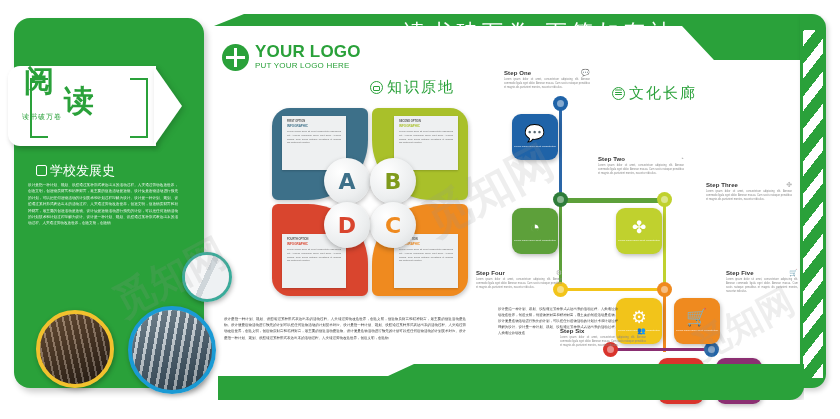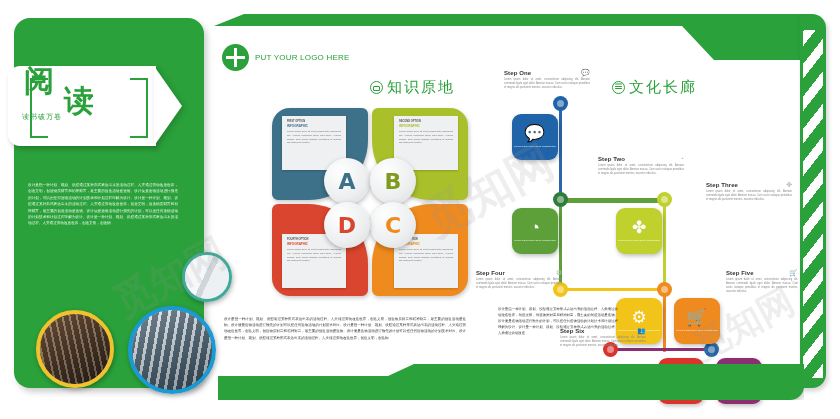--- a/index.html
+++ b/index.html
@@ -152,50 +152,55 @@
   <div class="arrow-badge">
     <div class="brand-frame"></div>
     <div class="cn-read">
       <div class="c1">阅</div>
       <div class="c2">读</div>
       <div class="sub">读书破万卷</div>
     </div>
   </div>
   <div class="arrow-tip"></div>
 
+  <div class="sec-head">
+    <span class="bi"></span><span>学校发展史</span>
+  </div>
   <div class="lp-body">设计是指一种计划、规划、设想通过某种形式表达出来的活动过程。人类通过劳动改造世界，创造文明，创造物质财富和精神财富，最主要的创造活动是造物。设计便是造物活动进行预先的计划，可以把任何造物活动的计划技术和计划过程理解为设计。设计是一种计划、规划、设想通过某种形式表达出来的活动过程。人类通过劳动改造世界，创造文明，创造物质财富和精神财富，最主要的创造活动是造物。设计便是造物活动进行预先的计划，可以把任何造物活动的计划技术和计划过程理解为设计。设计是一种计划、规划、设想通过某种形式表达出来的活动过程。人类通过劳动改造世界，创造文明，创造物</div>
 
   <div class="pcircle pc-a">
       <div class="shelf"></div>
     </div>
   <div class="pcircle pc-b">
       <div class="glass"></div>
     </div>
   <div class="pcircle pc-c">
       <div class="bookpg"></div>
     </div>
 
   <div class="topband"></div>
+  <div class="topband-title">读书破万卷 下笔如有神</div>
 
   <div class="stripebar">
       <div class="inner"></div>
     </div>
 
   <div class="logo">
     <div class="logo-mark"></div>
     <div>
+      <div class="logo-t1">YOUR LOGO</div>
       <div class="logo-t2">PUT YOUR LOGO HERE</div>
     </div>
   </div>
 
   <div class="sect-title" style="left:370px; top:78px;">
     <span class="ring-ico"><i></i></span><span>知识原地</span>
   </div>
 
-  <div class="sect-title" style="left:612px; top:78px;">
+  <div class="sect-title" style="left:612px; top:84px;">
     <span class="ring-ico stack"><i></i></span><span>文化长廊</span>
   </div>
 
   <div class="petals">
     <div class="petal p-a"></div>
     <div class="petal p-b"></div>
     <div class="petal p-c"></div>
     <div class="petal p-d"></div>
 
     <div class="card c-a">

